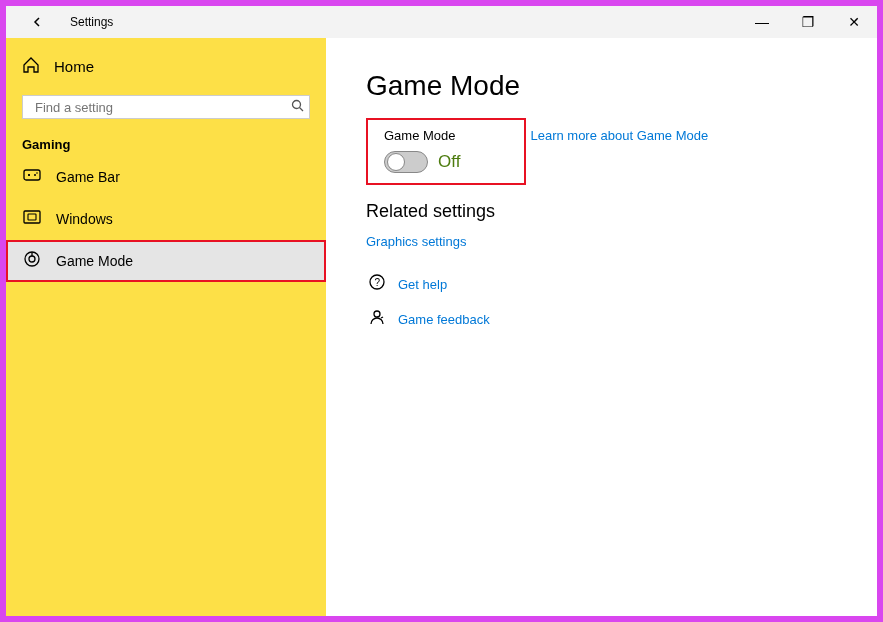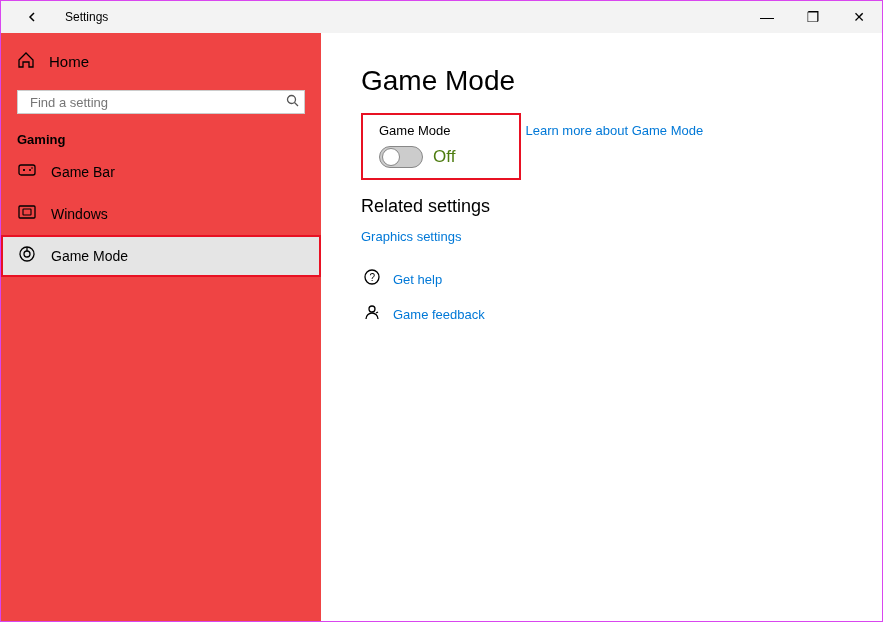--- a/index.html
+++ b/index.html
@@ -11,21 +11,21 @@
       overflow: hidden;
       display: flex;
       flex-direction: column;
     }
     .window {
       width: 883px;
       height: 622px;
       background: #fff;
       display: flex;
       flex-direction: column;
-      border: 1px solid #d946ef;
+      border: 6px solid #d946ef;
     }
     .titlebar {
       display: flex;
       align-items: center;
       justify-content: space-between;
       background: #f3f3f3;
       height: 32px;
       padding: 0 0 0 8px;
       flex-shrink: 0;
     }
@@ -54,21 +54,21 @@
       justify-content: center;
       color: #000;
     }
     .content-area {
       display: flex;
       flex: 1;
       overflow: hidden;
     }
     .sidebar {
       width: 320px;
-      background: #ef4444;
+      background: #fde047;
       flex-shrink: 0;
       display: flex;
       flex-direction: column;
       padding-top: 8px;
     }
     .sidebar-home {
       display: flex;
       align-items: center;
       gap: 14px;
       padding: 10px 16px;

